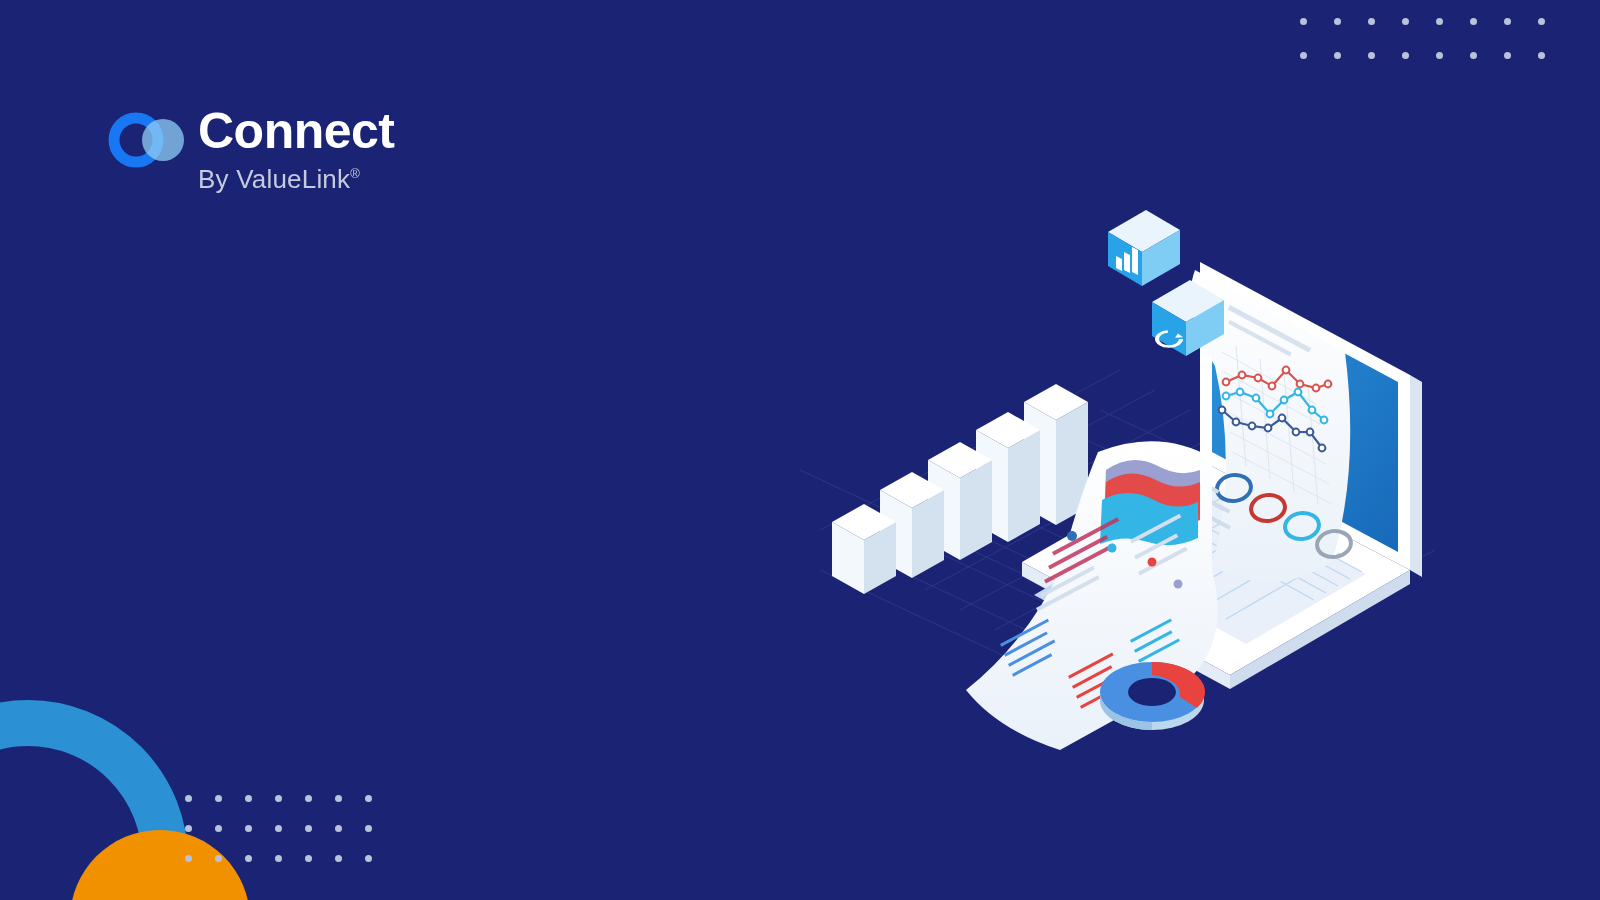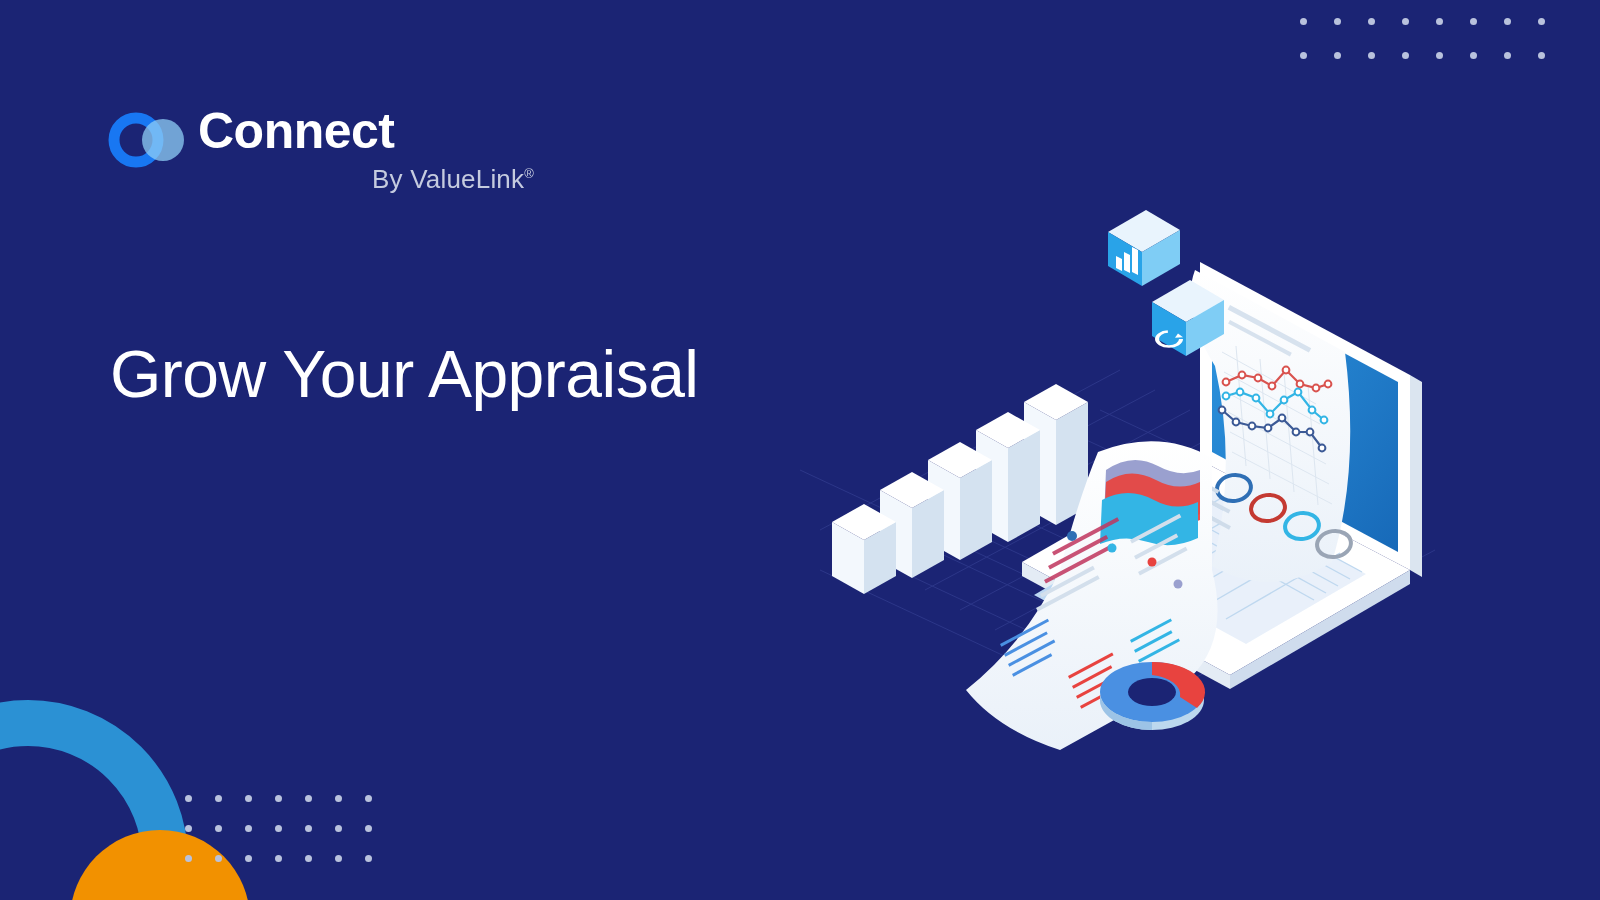--- a/index.html
+++ b/index.html
@@ -36,21 +36,21 @@
   
   #logo { position:absolute; left:108px; top:103px; }
   #logo-mark { position:absolute; left:0; top:8px; width:82px; height:58px; }
   #logo-text-wrap { position:absolute; left:90px; top:0; width:340px; }
   #logo-title {
     color:#ffffff; font-size:50px; line-height:56px;
     font-weight:600; letter-spacing:-0.5px;
   }
   #logo-sub {
     color:#c5cbdf; font-size:26px; line-height:30px;
-    text-align:right; padding-right:4px; font-weight:400;
+    text-align:left; padding-right:4px; font-weight:400;
     letter-spacing:0.2px;
   }
   #logo-sub sup { font-size:13px; vertical-align:super; }
 
   
   #headline {
     position:absolute; left:110px; top:325px; width:700px;
     color:#ffffff; font-size:66px; line-height:98px;
     font-weight:300; letter-spacing:-0.5px;
   }
@@ -122,21 +122,20 @@
       <circle cx="55" cy="29" r="21" fill="#8fcdf5" opacity="0.75"></circle>
     </svg>
   </div>
   <div id="logo-text-wrap">
     <div id="logo-title">Connect</div>
     <div id="logo-sub"><span>By ValueLink</span><sup>®</sup></div>
   </div>
 </div>
 
 <h1 id="headline">
-  <span class="line">Grow Your Appraisal</span>
 </h1>
 
 <div id="illustration">
   <svg width="720" height="620" viewBox="0 0 720 620">
     <defs>
       <linearGradient id="screenGrad" x1="0" y1="0" x2="1" y2="1">
         <stop offset="0%" stop-color="#2e96e0"></stop>
         <stop offset="100%" stop-color="#1769b8"></stop>
       </linearGradient>
       <linearGradient id="paperGrad" x1="0" y1="0" x2="0" y2="1">

